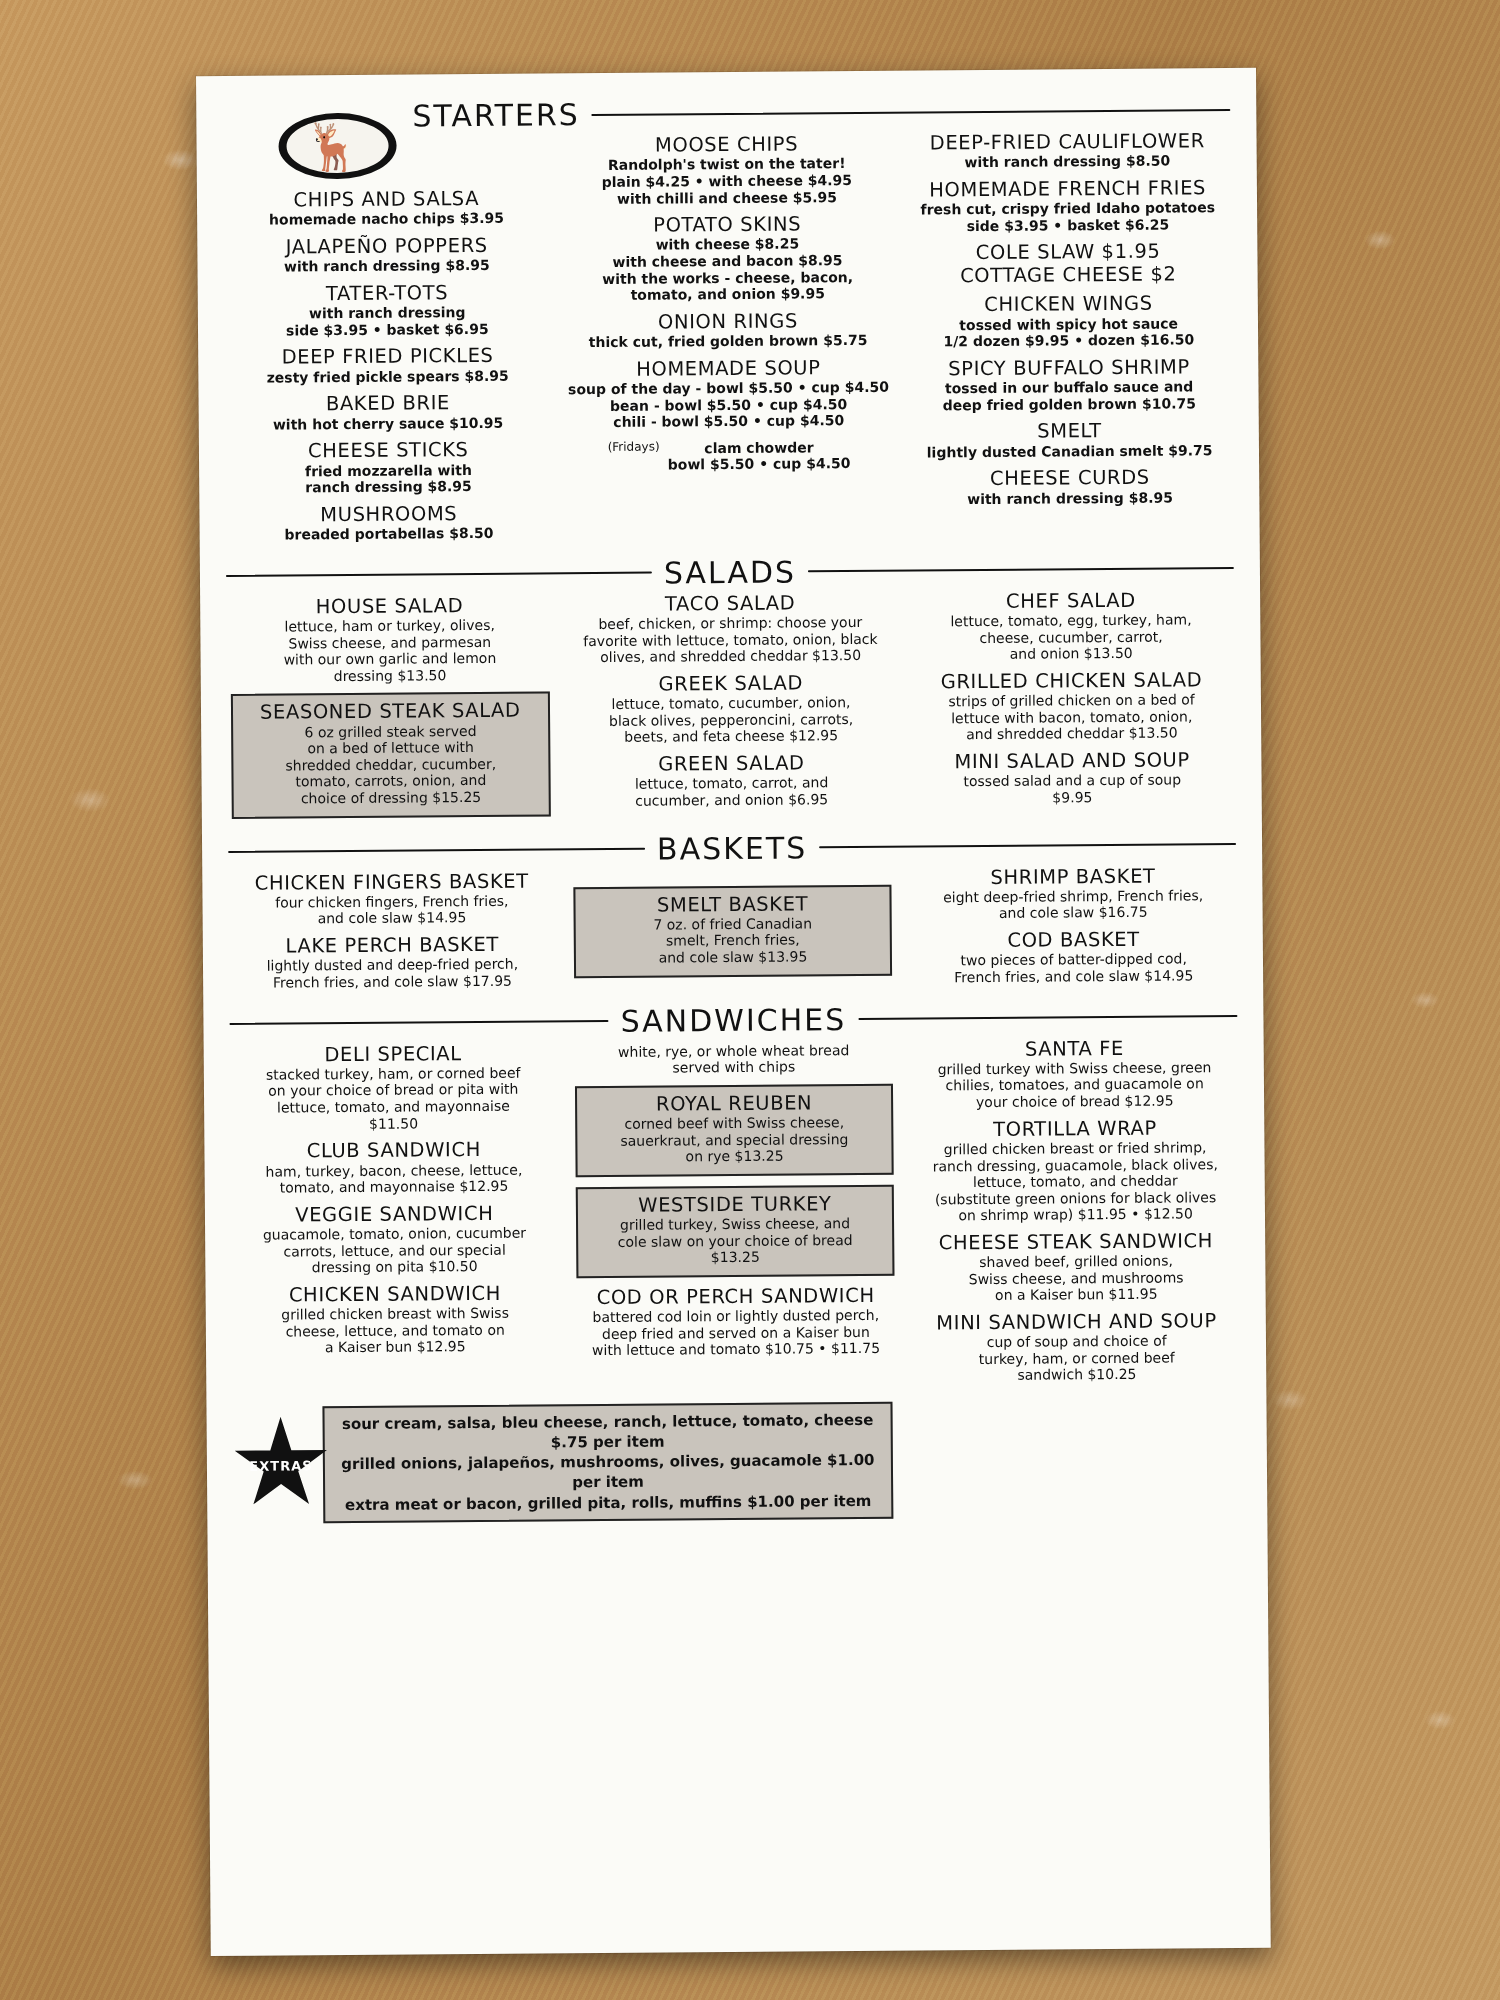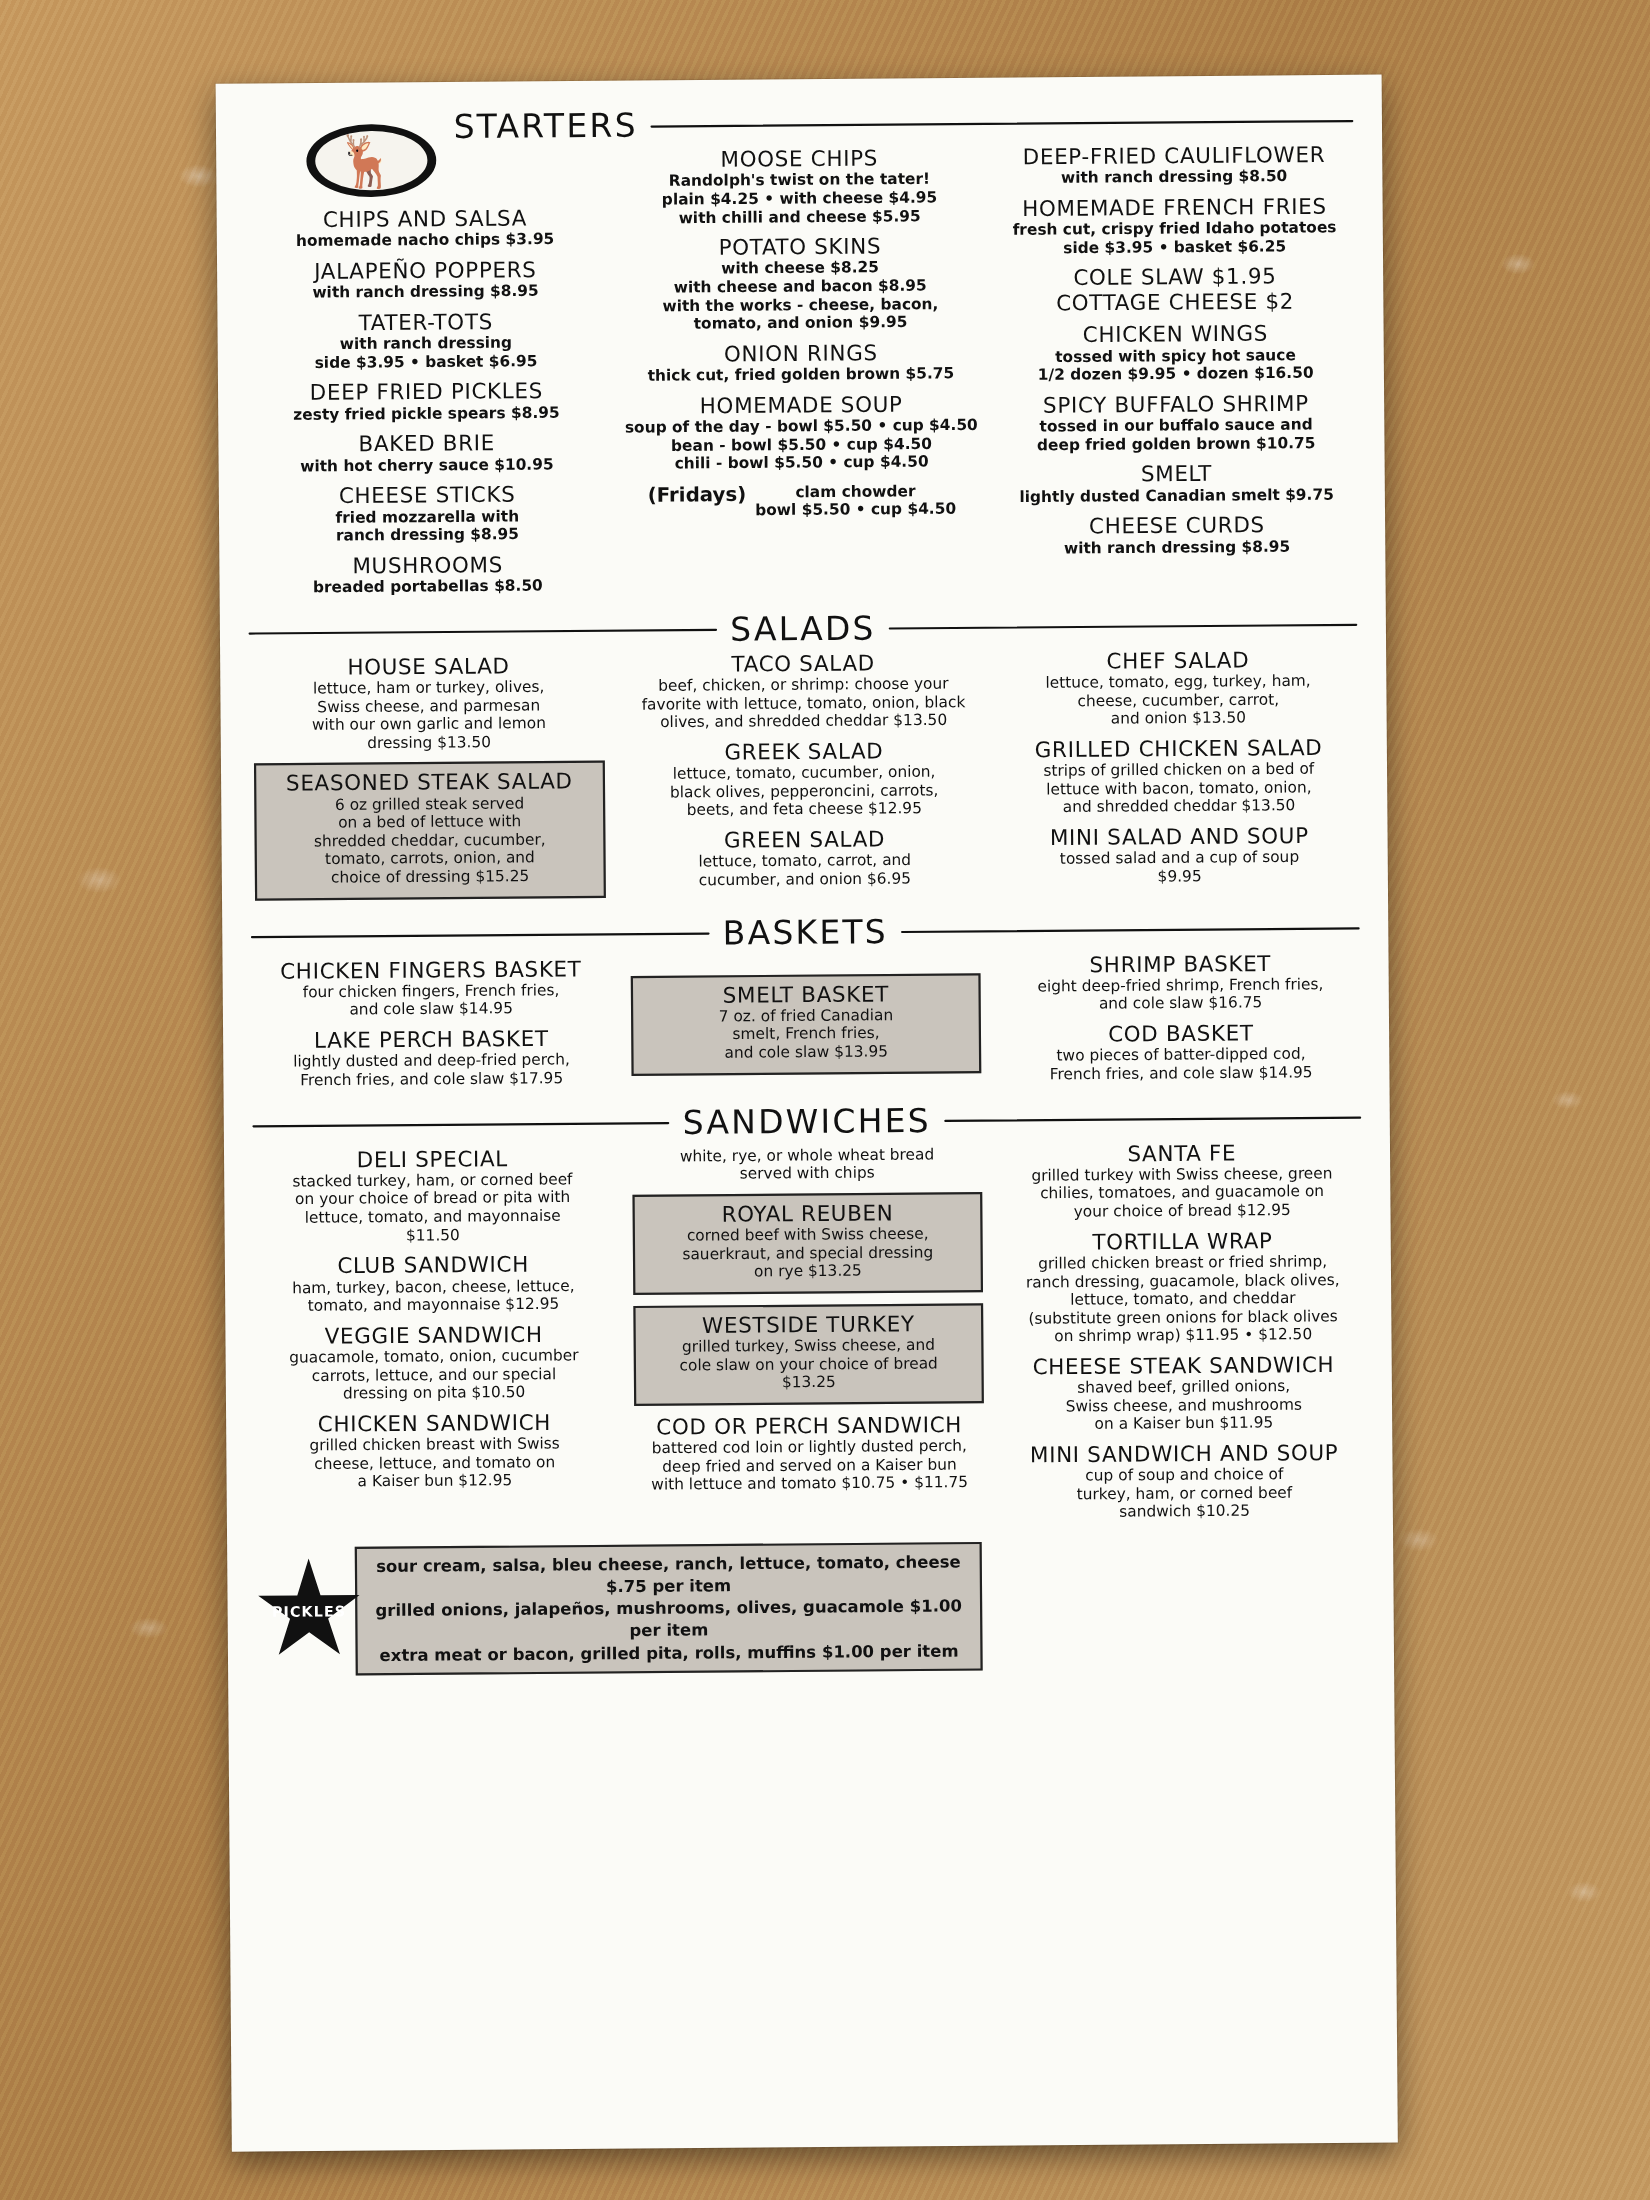--- a/index.html
+++ b/index.html
@@ -148,22 +148,22 @@
     font-size: 46px;
     line-height: 52px;
     color: #111;
   }
 
   
   .starters-wrap { position: relative; }
   .starters-left { padding-top: 52px; }
 
   .fridays {
-    font-size: 18px;
-    font-weight: 700;
+    font-size: 12px;
+    font-weight: 400;
     display: inline-block;
   }
 
   .extras-row {
     display: flex;
     align-items: center;
     gap: 0px;
     margin-top: 8px;
   }
   .star {
@@ -516,21 +516,21 @@
 turkey, ham, or corned beef
 sandwich $10.25</div>
           </div>
         </div>
       </div>
     </div>
 
     <div class="extras-row" style="width:660px;">
       <div class="star">
         <div class="shape"></div>
-        <div class="label">PICKLES</div>
+        <div class="label">EXTRAS</div>
       </div>
       <div class="extras-box">
         <div class="line">sour cream, salsa, bleu cheese, ranch, lettuce, tomato, cheese  $.75 per item</div>
         <div class="line">grilled onions, jalapeños, mushrooms, olives, guacamole $1.00 per item</div>
         <div class="line">extra meat or bacon, grilled pita, rolls, muffins $1.00 per item</div>
       </div>
     </div>
 
   </div>
 </div>

